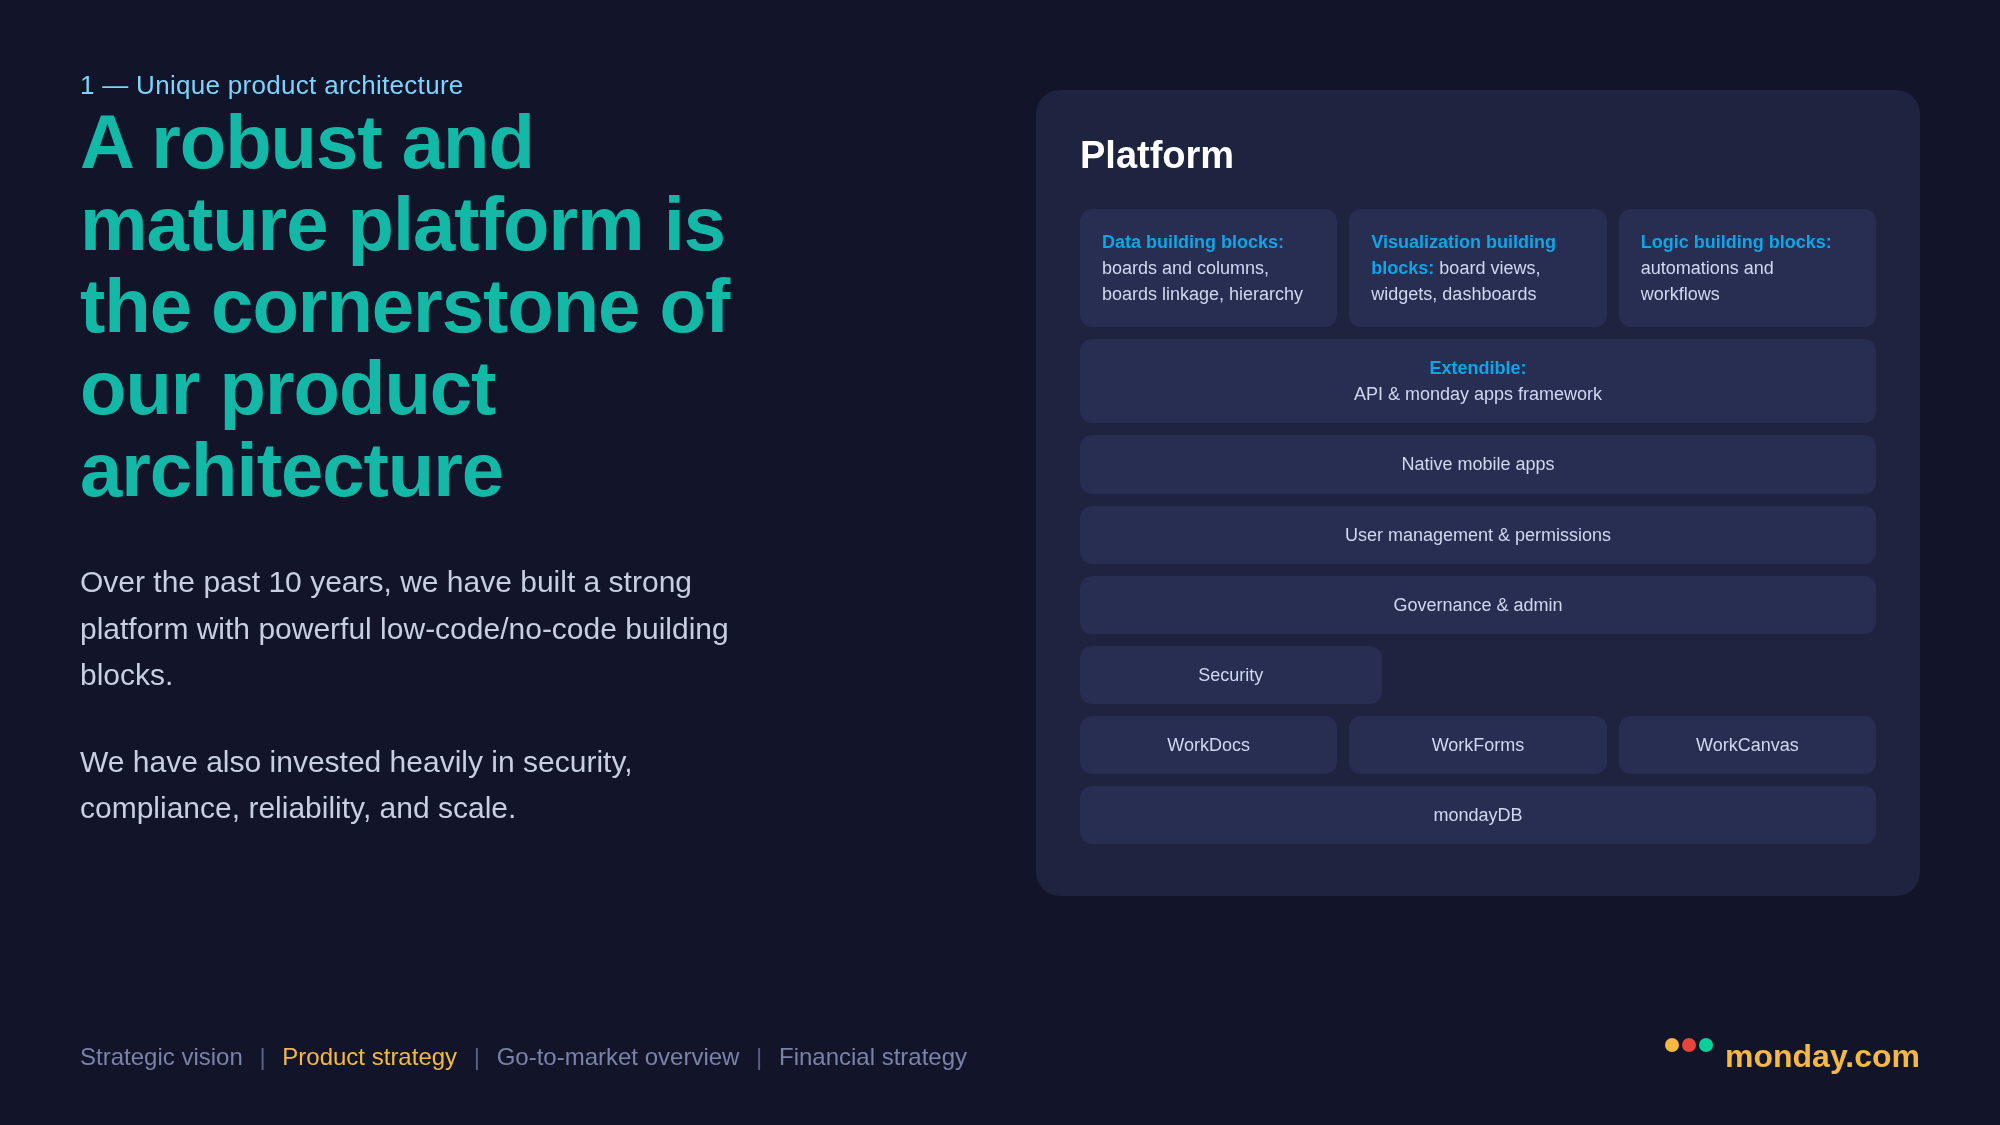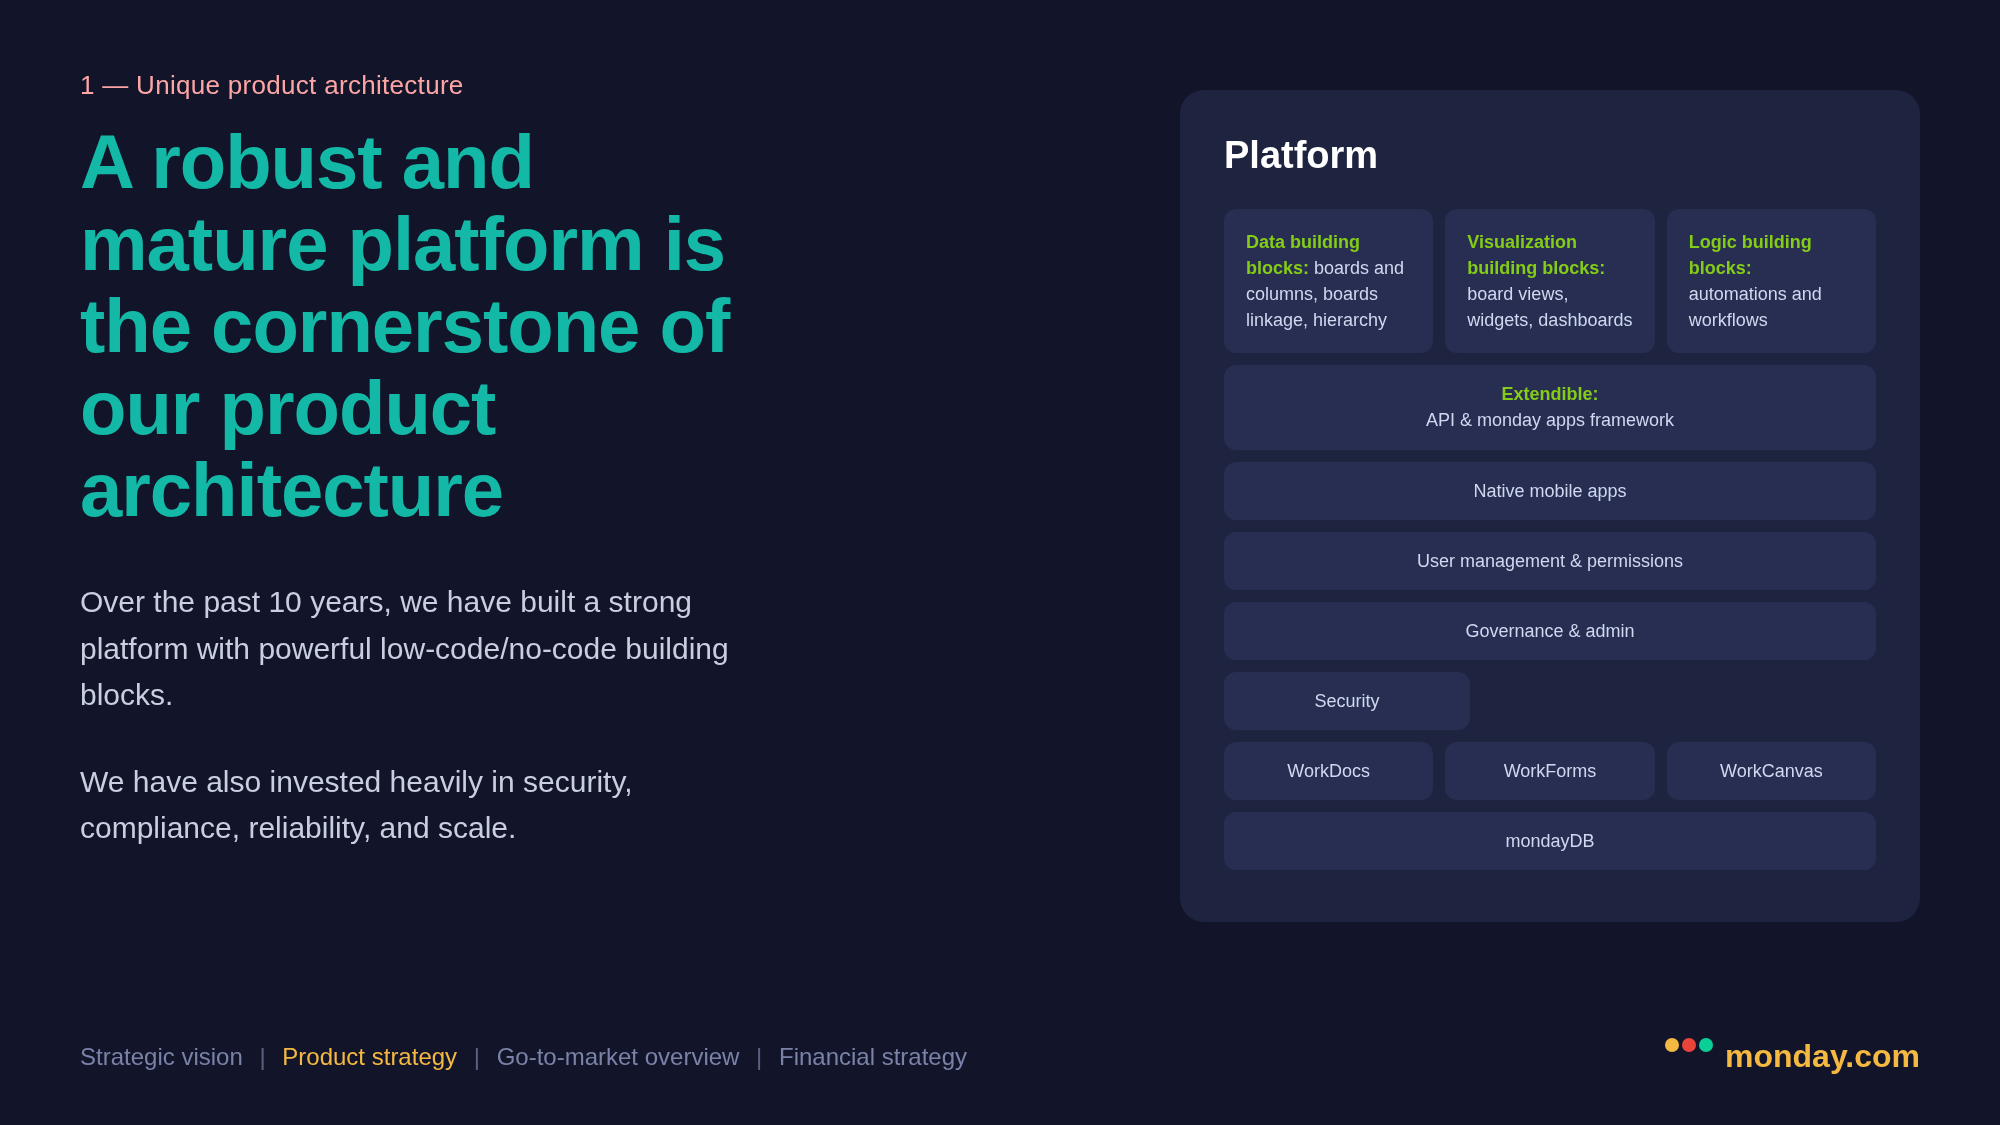--- a/index.html
+++ b/index.html
@@ -32,23 +32,22 @@
       gap: 60px;
     }
 
     .left-panel {
       flex: 0 0 700px;
       padding-top: 10px;
     }
 
     .slide-number-label {
       font-size: 26px;
-      color: #fca5a5;
-      font-weight: 400;
-      margin-bottom: 20px;
+      color: #7dd3fc;
+      font-weight: 400;
       letter-spacing: 0.3px;
     }
 
     .main-heading {
       font-size: 76px;
       font-weight: 800;
       line-height: 1.08;
       color: #14b8a6;
       margin-bottom: 48px;
       letter-spacing: -1px;
@@ -67,21 +66,21 @@
       display: flex;
       align-items: flex-start;
       justify-content: flex-end;
       padding-top: 30px;
     }
 
     .platform-card {
       background-color: #1e2340;
       border-radius: 24px;
       padding: 44px 44px 40px 44px;
-      width: 740px;
+      width: 884px;
       min-height: 600px;
     }
 
     .platform-title {
       font-size: 38px;
       font-weight: 800;
       color: #ffffff;
       margin-bottom: 32px;
     }
 
@@ -110,21 +109,21 @@
       background-color: #272e52;
       border-radius: 12px;
       padding: 20px 22px;
       font-size: 18px;
       color: #d0d8f0;
       line-height: 1.45;
     }
 
     .platform-block .block-bold {
       font-weight: 700;
-      color: #84cc16;
+      color: #0ea5e9;
     }
 
     .platform-block.single-line {
       display: flex;
       align-items: center;
       min-height: 58px;
       padding: 16px 22px;
       flex-direction: column;
     }
 

